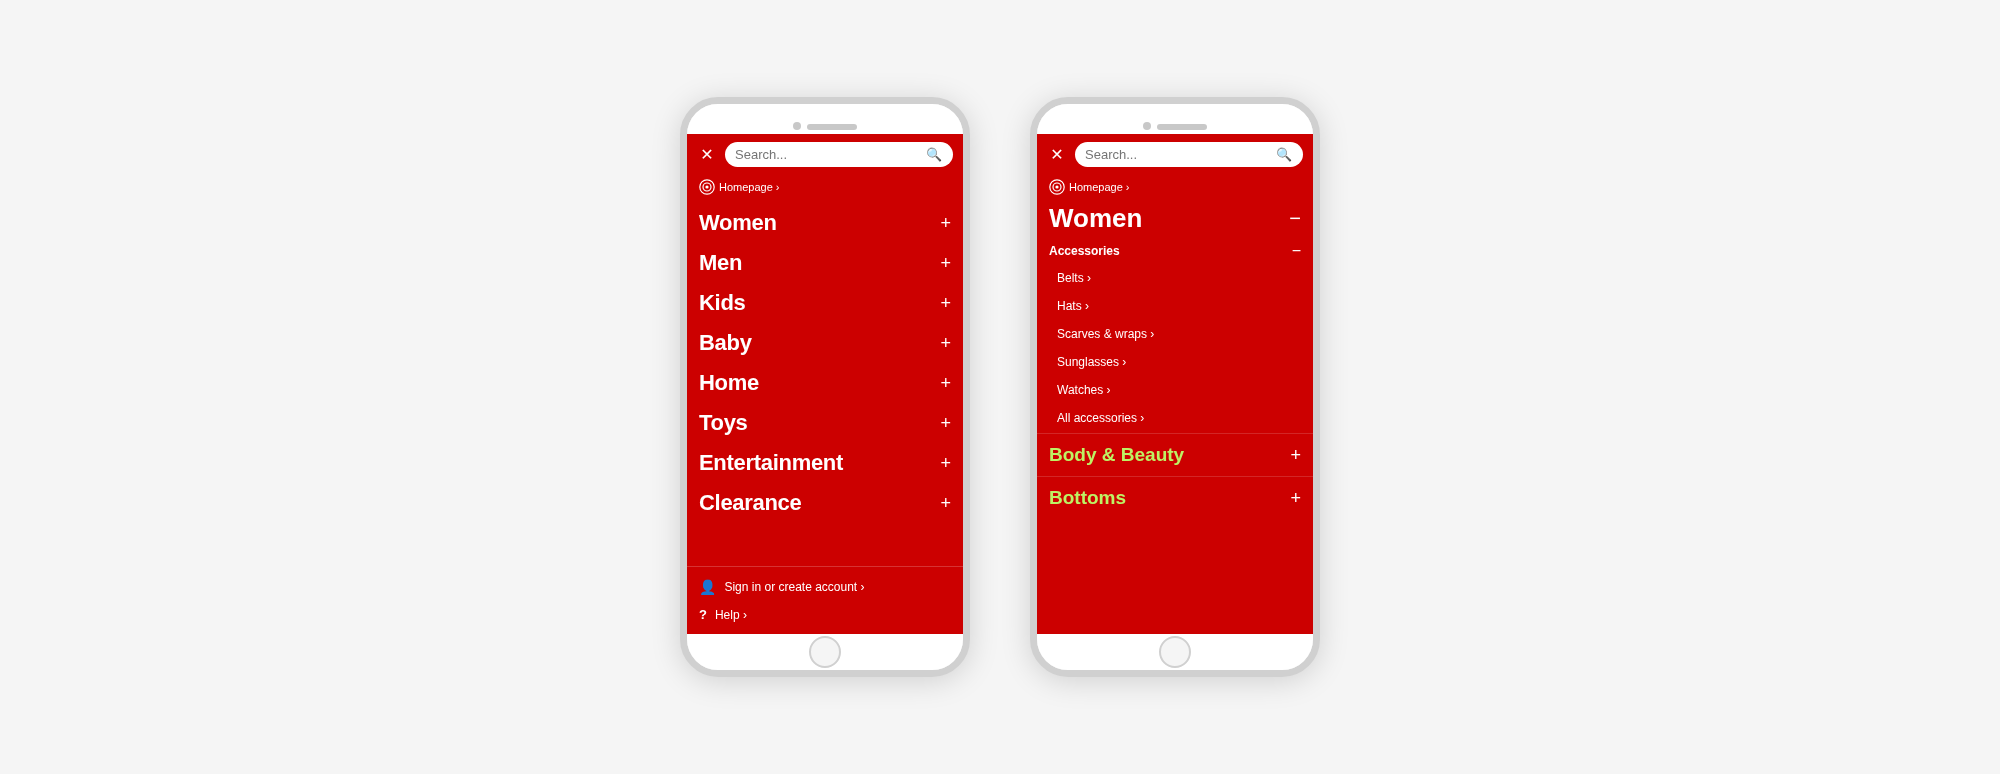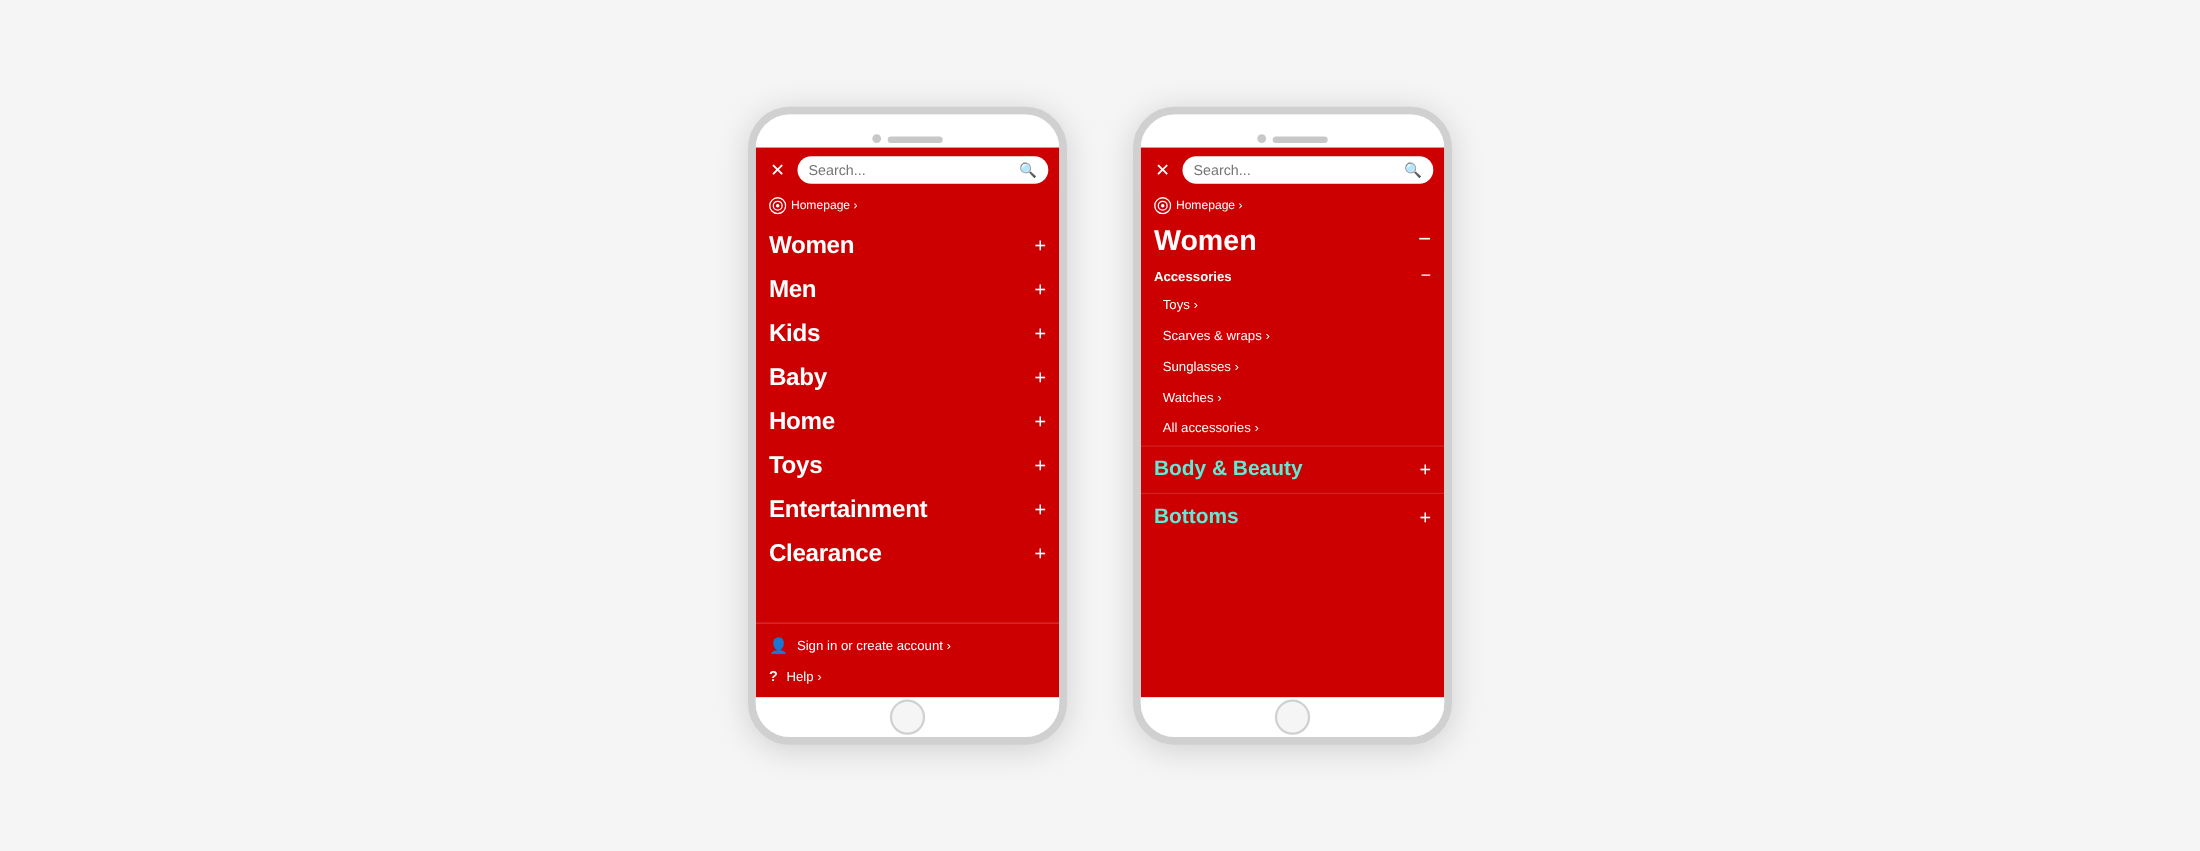--- a/index.html
+++ b/index.html
@@ -216,21 +216,21 @@
     }
 
     .category-item {
       display: flex;
       align-items: center;
       justify-content: space-between;
       padding: 8px 12px;
       cursor: pointer;
     }
     .category-label {
-      color: #5eead4;
+      color: #bef264;
       font-size: 19px;
       font-weight: 700;
     }
     .category-icon {
       color: #fff;
       font-size: 18px;
     }
     .women-title {
       color: #fff;
       font-size: 26px;
@@ -354,21 +354,24 @@
         <span class="women-title" style="padding:0;">Women</span>
         <span style="color:#fff;font-size:20px;">−</span>
       </div>
 
       <div class="sub-section-header">
         <span class="sub-section-label">Accessories</span>
         <span class="sub-section-icon">−</span>
       </div>
 
       <div class="sub-item">
-        <span class="sub-item-text">Toys ›</span>
+        <span class="sub-item-text">Belts ›</span>
+      </div>
+      <div class="sub-item">
+        <span class="sub-item-text">Hats ›</span>
       </div>
       <div class="sub-item">
         <span class="sub-item-text">Scarves &amp; wraps ›</span>
       </div>
       <div class="sub-item">
         <span class="sub-item-text">Sunglasses ›</span>
       </div>
       <div class="sub-item">
         <span class="sub-item-text">Watches ›</span>
       </div>

